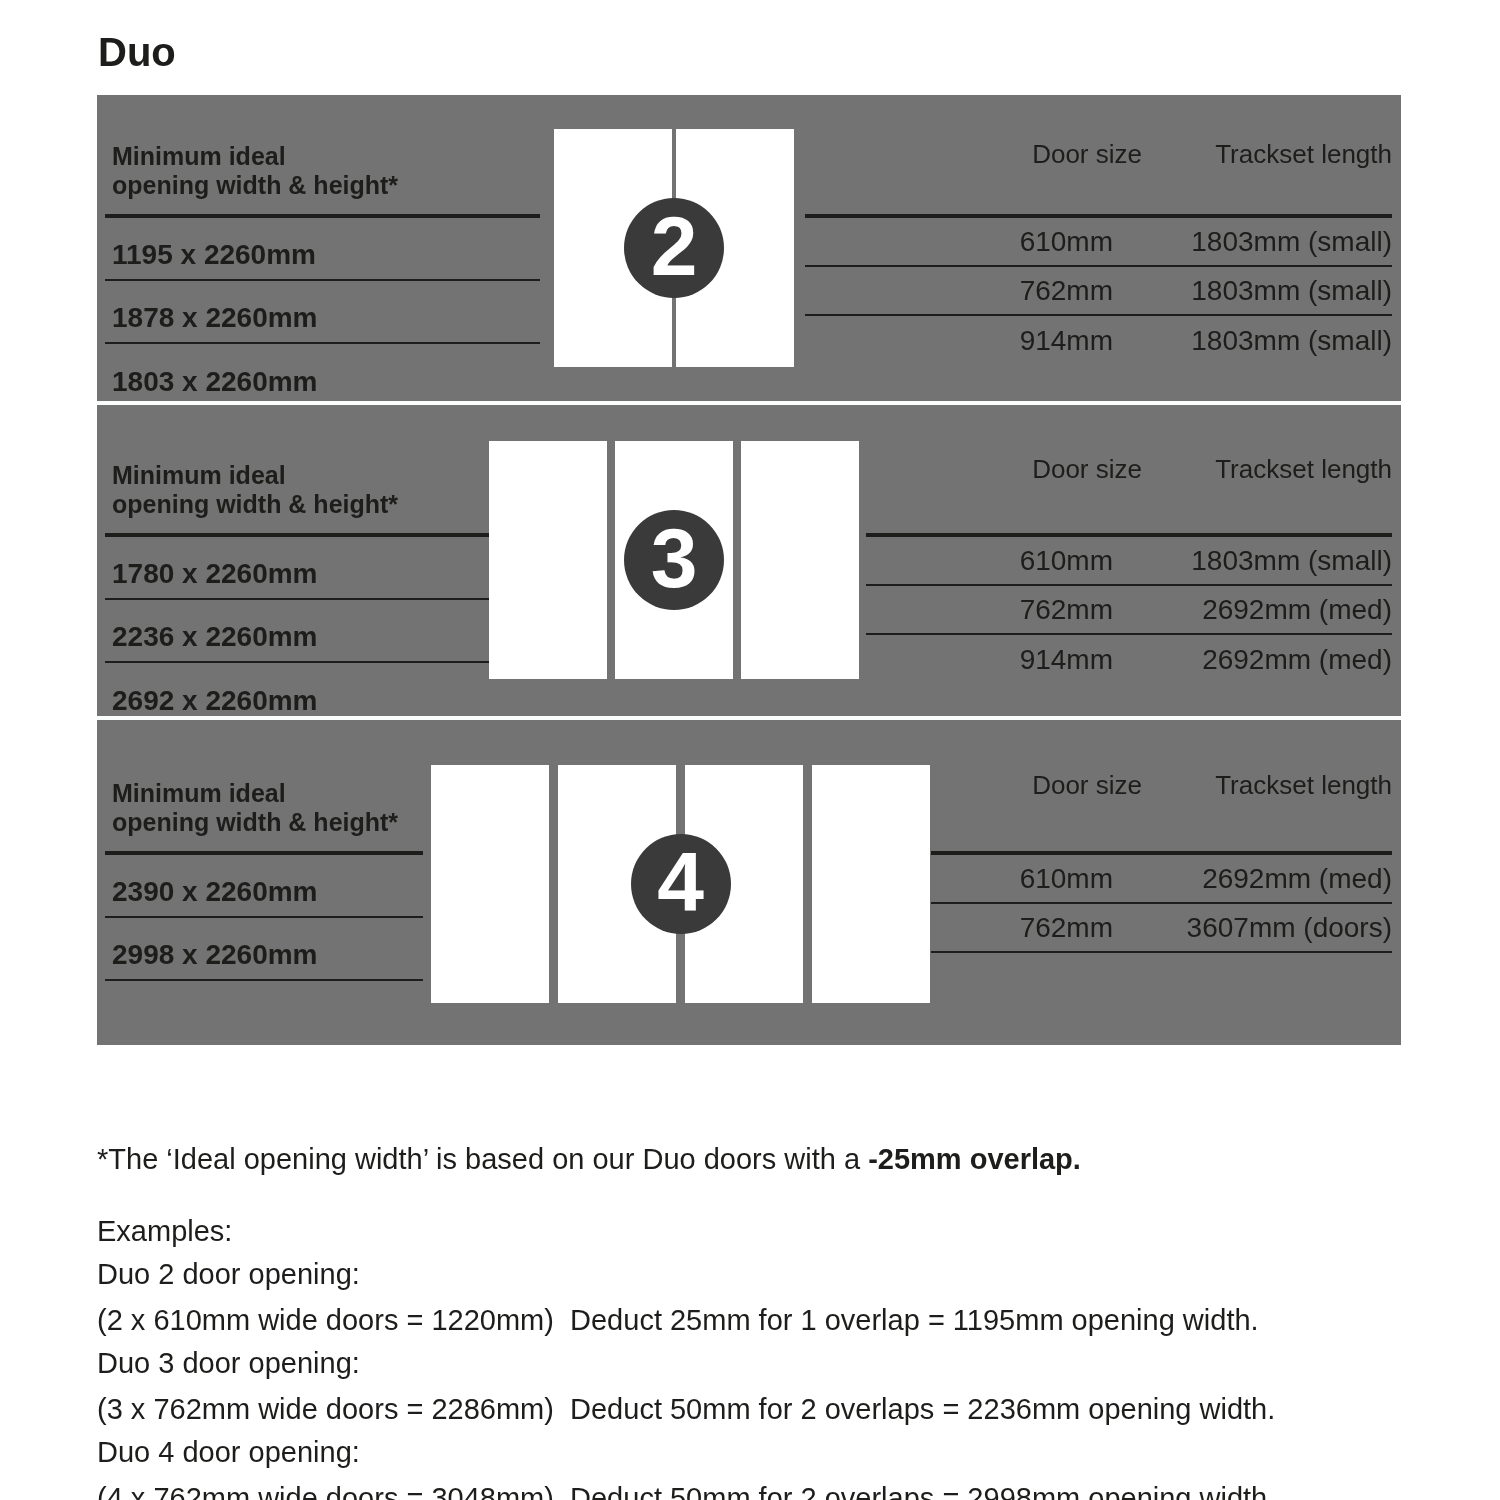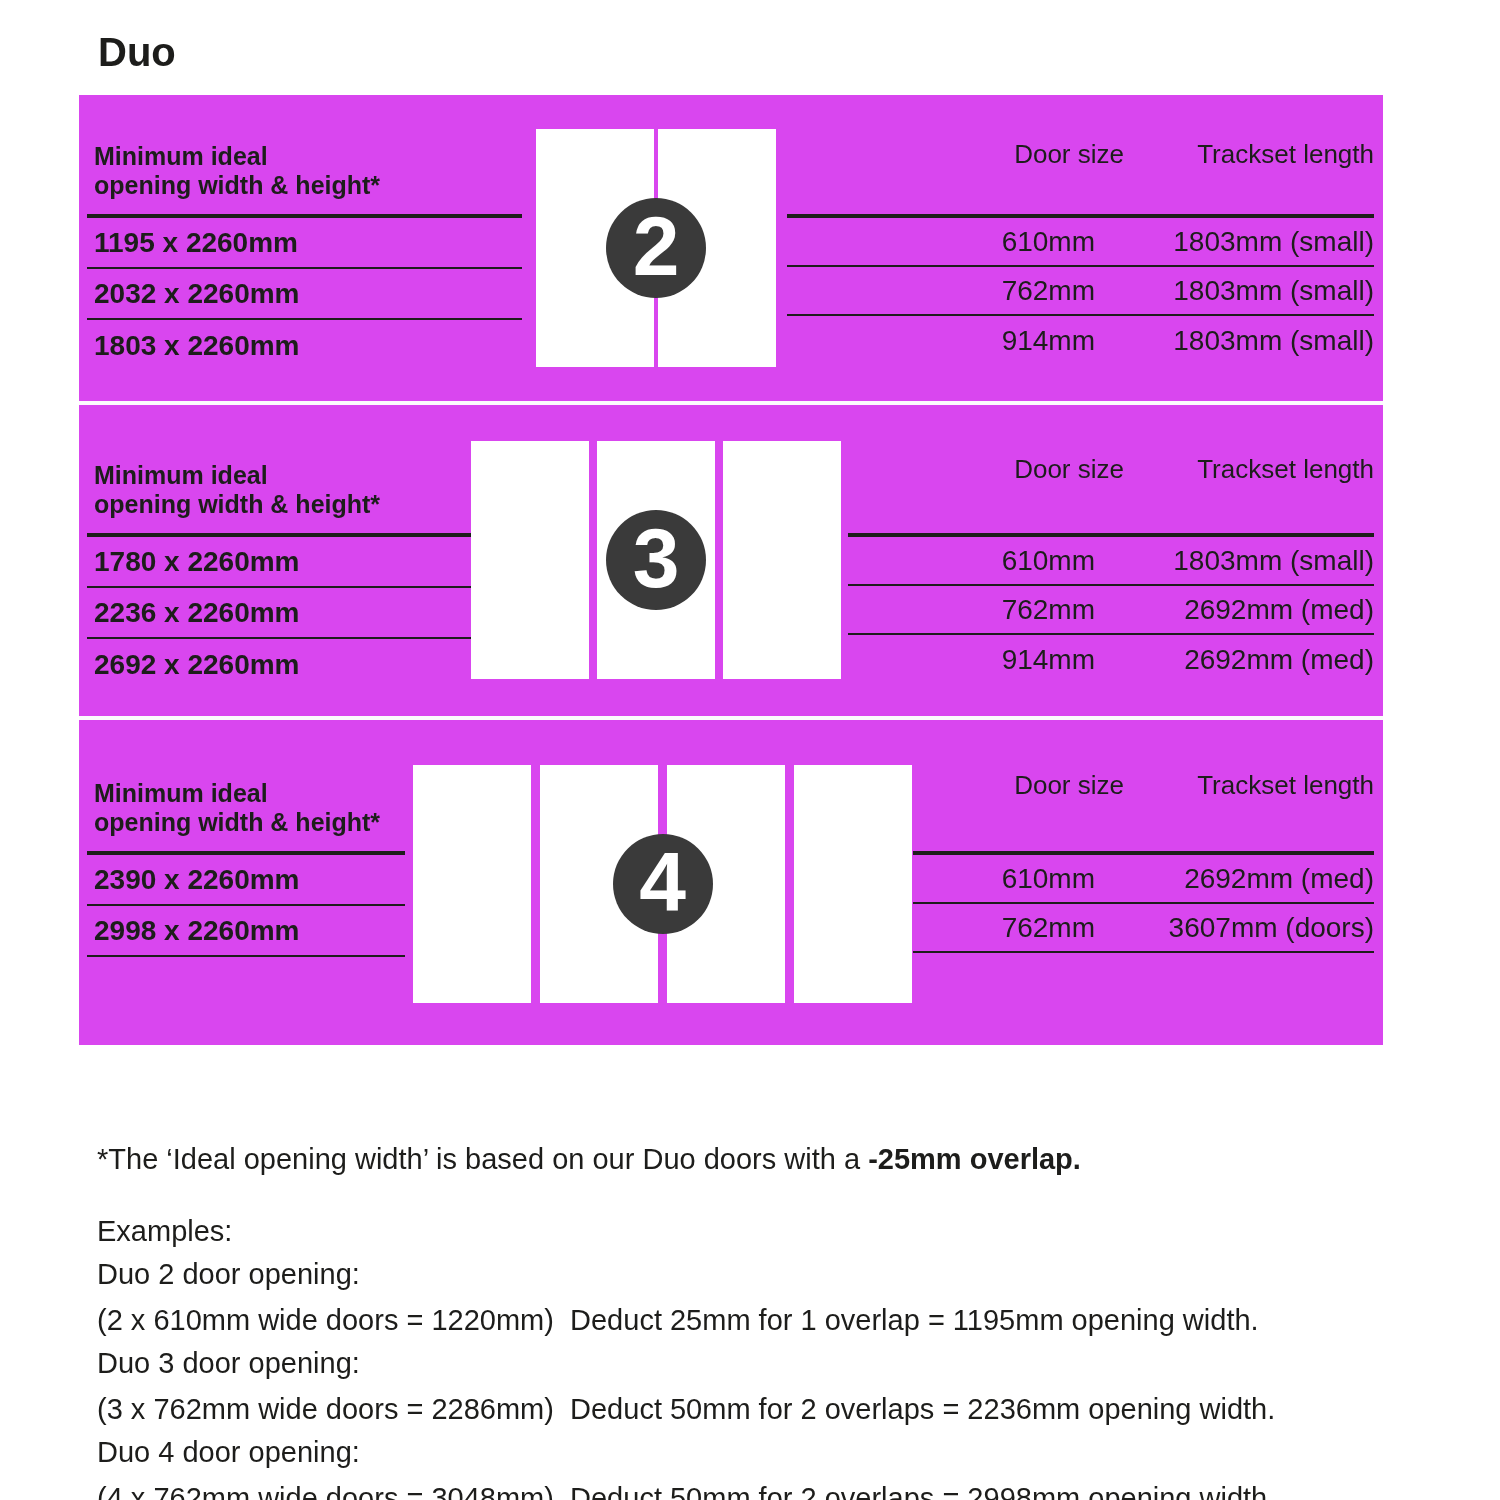--- a/index.html
+++ b/index.html
@@ -16,25 +16,25 @@
     position: absolute;
     left: 98px;
     top: 30px;
     font-size: 40px;
     font-weight: 700;
     color: #1d1d1b;
   }
 
   .panel {
     position: absolute;
-    left: 79px;
+    left: 97px;
     top: 95px;
     width: 1304px;
     height: 950px;
-    background: #d946ef;
+    background: #737373;
   }
 
   .divider { position: absolute; left: 0; width: 100%; height: 4px; background: #fbfcfc; }
   .divider-1 { top: 306px; }
   .divider-2 { top: 621px; }
 
   .sec { position: absolute; left: 0; width: 100%; }
   .sec1 { top: 0; height: 306px; }
   .sec2 { top: 310px; height: 311px; }
   .sec3 { top: 625px; height: 325px; }
@@ -52,21 +52,21 @@
     font-size: 25px; font-weight: bold; line-height: 29px;
   }
   .sec1 .lheader { height: 123px; }
   .sec2 .lheader { height: 132px; }
   .sec3 .lheader { height: 135px; }
 
   .lrow {
     display: flex; align-items: center;
     height: 51px; padding-left: 7px;
     border-bottom: 2px solid #1d1d1b;
-    font-size: 28px; font-weight: bold;
+    font-size: 28px; font-weight: bold; margin-top: 12px;
   }
   .lrow:first-of-type { height: 55px; padding-top: 4px; }
   .sec1 .lrow:last-of-type, .sec2 .lrow:last-of-type { border-bottom: 0; }
 
   
   .doors { position: absolute; display: flex; }
   .sec1 .doors { left: 457px; top: 34px; gap: 4px; }
   .sec2 .doors { left: 392px; top: 36px; gap: 8px; }
   .sec3 .doors { left: 334px; top: 45px; gap: 9px; }
   .door { width: 118px; height: 238px; background: #ffffff; }
@@ -122,21 +122,21 @@
 <h1 class="title">Duo</h1>
 
 <div class="panel">
 
   <section class="sec sec1">
     <div class="ltable">
       <div class="lheader">
         <span><span>Minimum ideal</span><br><span>opening width &amp; height*</span></span>
       </div>
       <div class="lrow">1195 x 2260mm</div>
-      <div class="lrow">2032 x 2260mm</div>
+      <div class="lrow">1878 x 2260mm</div>
       <div class="lrow">1803 x 2260mm</div>
     </div>
     <div class="doors">
       <div class="door"></div>
       <div class="door"></div>
       <div class="badge">2</div>
     </div>
     <div class="rtable">
       <div class="rheader">
         <span class="c1">Door size</span>

